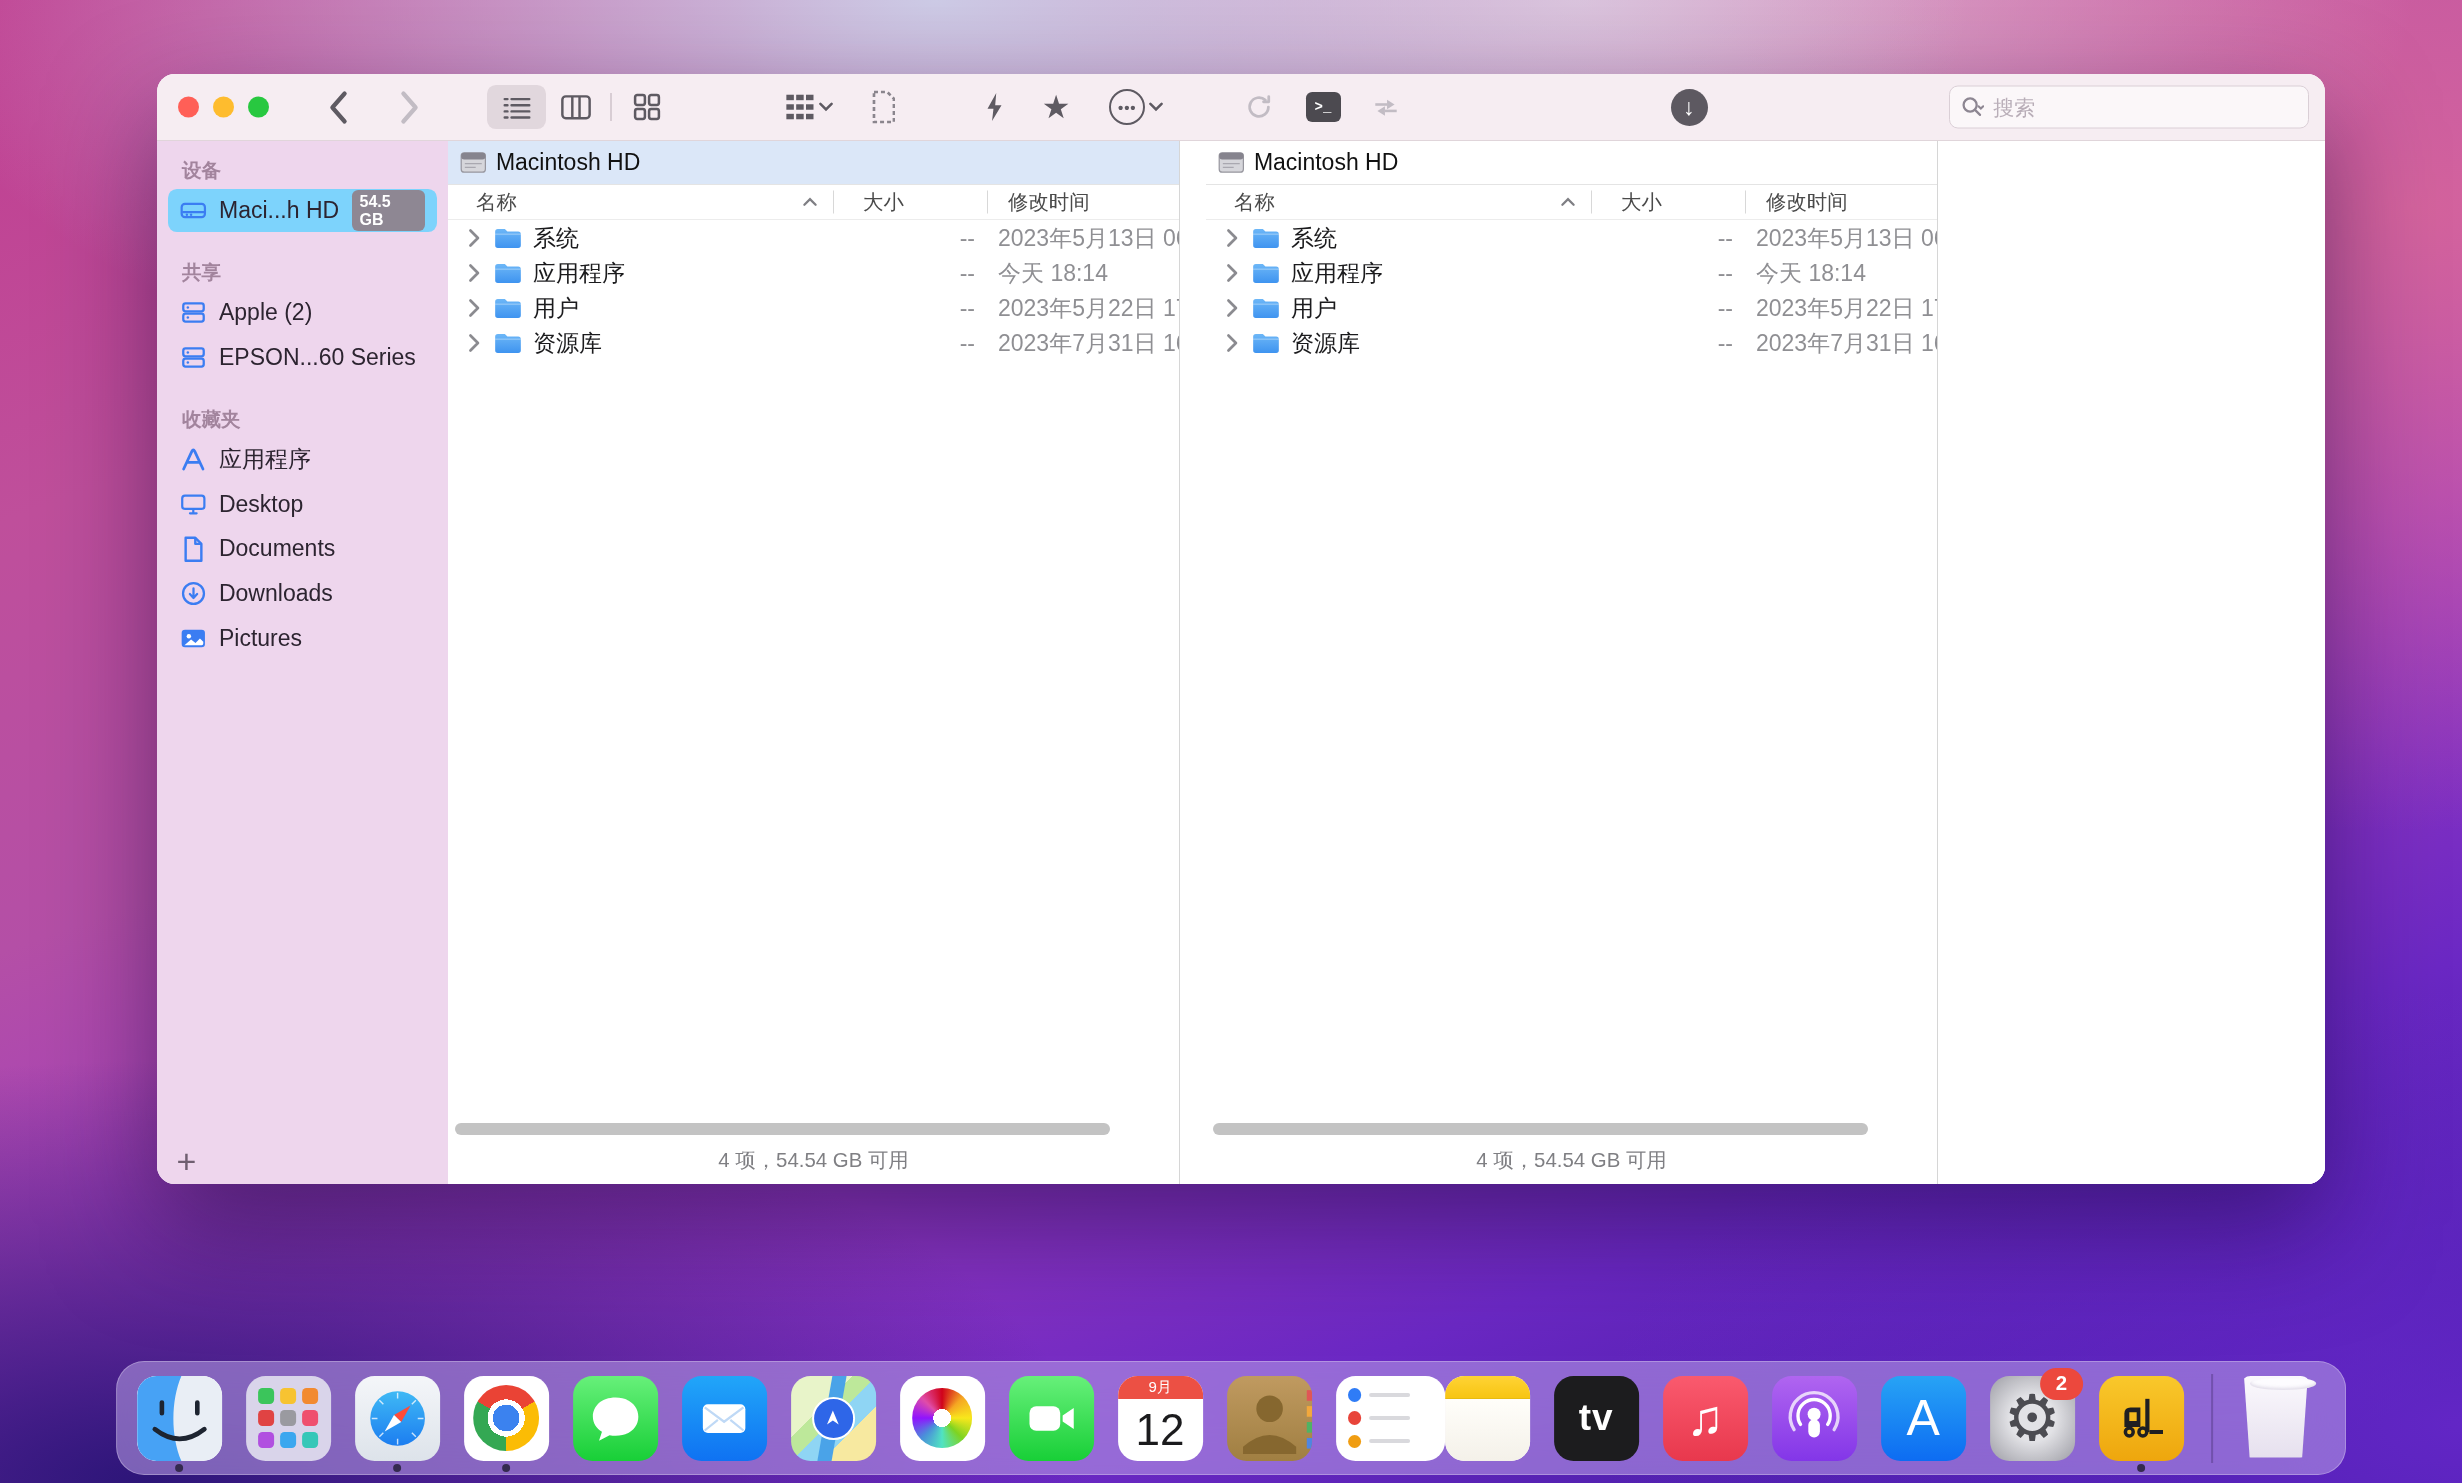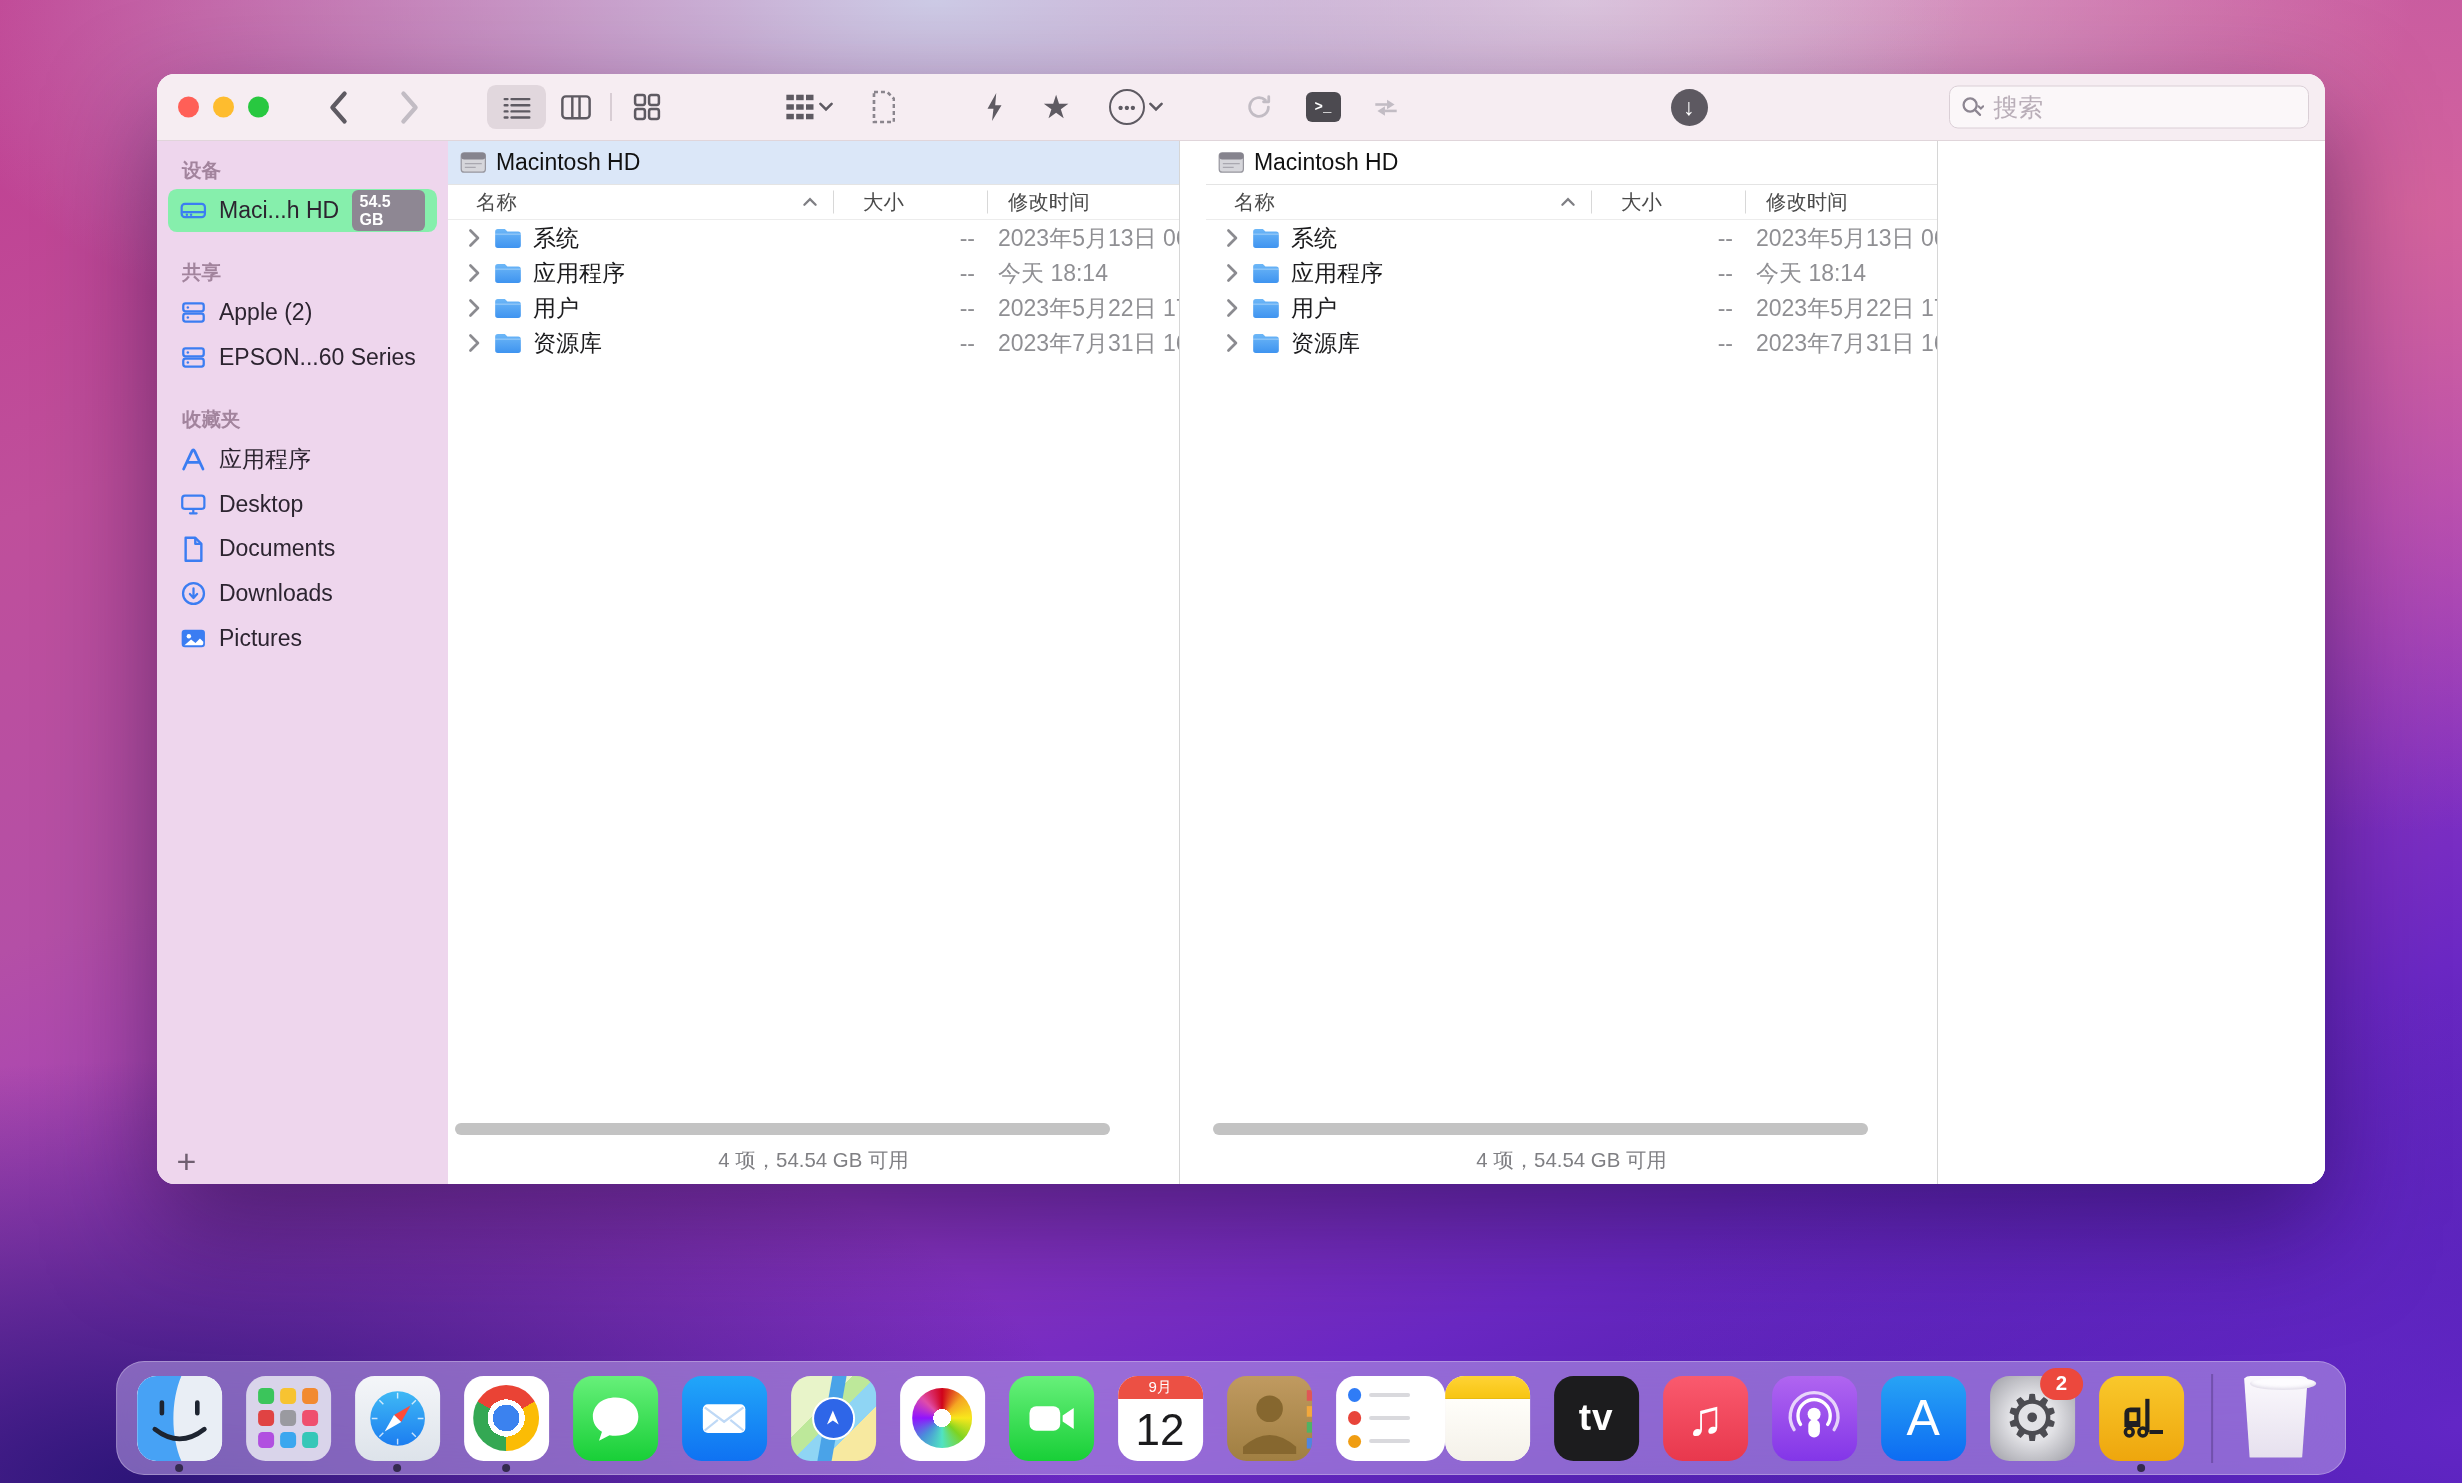--- a/index.html
+++ b/index.html
@@ -28,32 +28,32 @@
   .star-glyph{font-size:32px;color:#5e5a62;line-height:1;}
   .more-circ{width:32px;height:32px;border:2.2px solid #5e5a62;border-radius:50%;display:flex;
     align-items:center;justify-content:center;font-size:15px;font-weight:700;letter-spacing:0.9px;color:#5e5a62;}
   .term-box{width:35px;height:30px;background:#4c4a50;border-radius:6.2px;color:#fff;font-family:"Liberation Mono","DejaVu Sans Mono",monospace;
     font-size:14px;font-weight:700;display:flex;align-items:center;justify-content:center;}
   .dl-circ{width:37px;height:37px;border-radius:50%;background:#5d5961;color:#fff;font-size:23px;font-weight:700;
     display:flex;align-items:center;justify-content:center;}
   .chevdown{margin-left:3.5px;}
   .search{position:absolute;right:16px;top:50%;transform:translateY(-50%);width:337px;height:41px;
     border:1.8px solid #dacfd6;border-radius:8.9px;background:rgba(255,255,255,.55);display:flex;align-items:center;gap:7px;padding:0 10.6px;}
-  .search input{border:none;background:transparent;outline:none;font-size:25px;width:100%;color:#555;
+  .search input{border:none;background:transparent;outline:none;font-size:21px;width:100%;color:#555;
     font-family:"Liberation Sans","DejaVu Sans",sans-serif;}
   .search input::placeholder{color:#b9aeb8;}
   
   .wbody{display:flex;height:calc(100% - 66px);}
   .sidebar{width:291px;flex:none;background:#eed6ed;position:relative;}
   .sb-sec{margin-top:26.6px;}
   .sb-sec:first-child{margin-top:16px;}
   .sb-h{padding-left:25px;font-size:19.5px;font-weight:700;color:#a2849d;margin-bottom:5.3px;}
   .sb-item{height:43px;margin:1.8px 10.6px;border-radius:8.9px;display:flex;align-items:center;gap:12.4px;
     padding:0 12.4px;font-size:23px;color:#2c2430;}
-  .sb-item.selected{background:#86efac;}
+  .sb-item.selected{background:#7dd3fc;}
   .sb-ico{width:26.6px;height:26.6px;flex:none;display:flex;align-items:center;justify-content:center;}
   .sb-lab{white-space:nowrap;}
   .badge{margin-left:auto;background:#8e8793;color:#fff;font-size:16px;font-weight:700;padding:2.7px 8px;border-radius:6.2px;}
   .sb-add{position:absolute;left:19.5px;bottom:7px;font-size:34px;color:#6f5f70;line-height:1;}
   .content{flex:1;display:flex;background:#fff;}
   .pane{width:731px;flex:none;position:relative;border-right:0.9px solid #d6d6d6;overflow:hidden;}
   .pane-title{height:43px;display:flex;align-items:center;gap:8.9px;padding-left:12.4px;font-size:23px;color:#111;
     border-bottom:0.9px solid #e4e4e4;background:#fff;}
   .pane.selected .pane-title{background:#dbe7f8;}
   .cols{height:34px;position:relative;border-bottom:0.9px solid #ececec;font-size:20.4px;color:#4a4a4a;}

